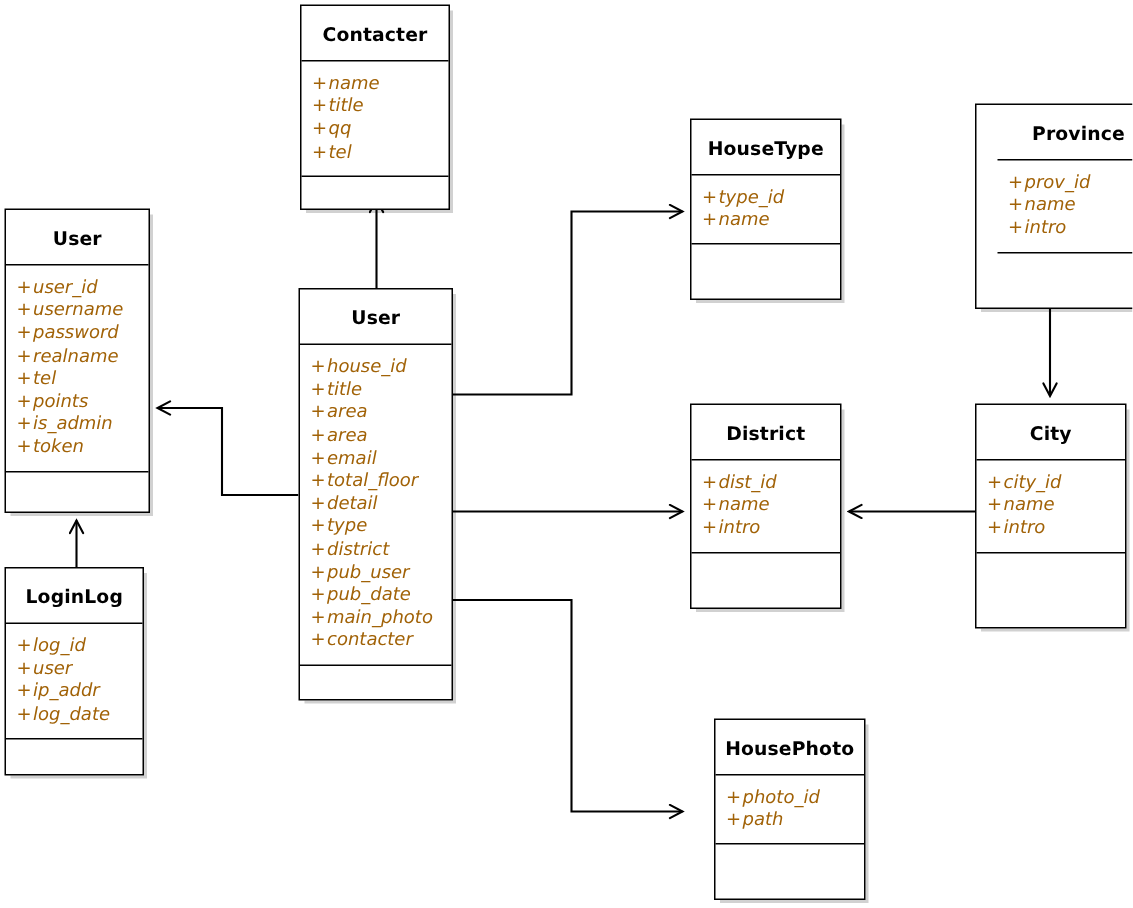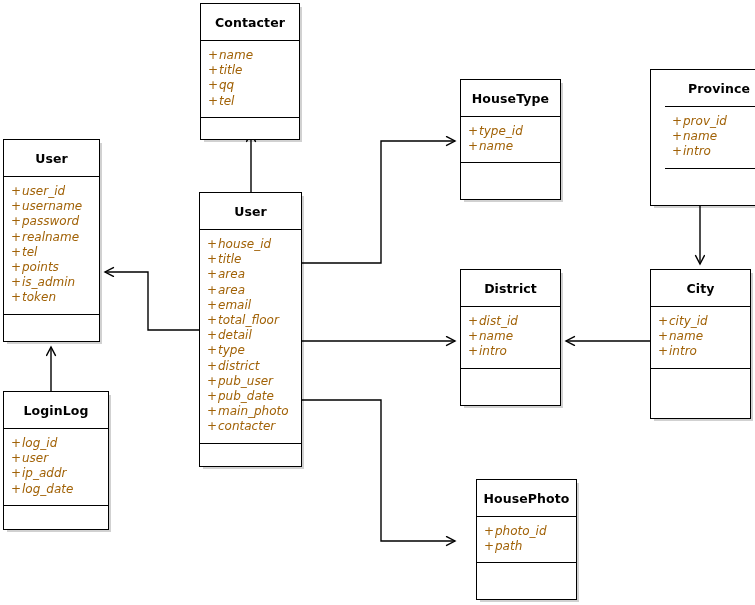--- a/index.html
+++ b/index.html
@@ -129,21 +129,21 @@
           <div class="uml-attr"><span class="vis">+</span><span>detail</span></div>
           <div class="uml-attr"><span class="vis">+</span><span>type</span></div>
           <div class="uml-attr"><span class="vis">+</span><span>district</span></div>
           <div class="uml-attr"><span class="vis">+</span><span>pub_user</span></div>
           <div class="uml-attr"><span class="vis">+</span><span>pub_date</span></div>
           <div class="uml-attr"><span class="vis">+</span><span>main_photo</span></div>
           <div class="uml-attr"><span class="vis">+</span><span>contacter</span></div>
         </div>
         <div class="uml-ops"></div>
       </div>
-      <div class="uml-class" style="left: 3px; top: 391px; width: 106px; height: 139px;">
+      <div class="uml-class" style="left: 3px; top: 378px; width: 93px; height: 139px;">
         <div class="uml-title">LoginLog</div>
         <div class="uml-attrs">
           <div class="uml-attr"><span class="vis">+</span><span>log_id</span></div>
           <div class="uml-attr"><span class="vis">+</span><span>user</span></div>
           <div class="uml-attr"><span class="vis">+</span><span>ip_addr</span></div>
           <div class="uml-attr"><span class="vis">+</span><span>log_date</span></div>
         </div>
         <div class="uml-ops"></div>
       </div>
       <div class="uml-class" style="left: 460px; top: 79px; width: 101px; height: 121px;">

